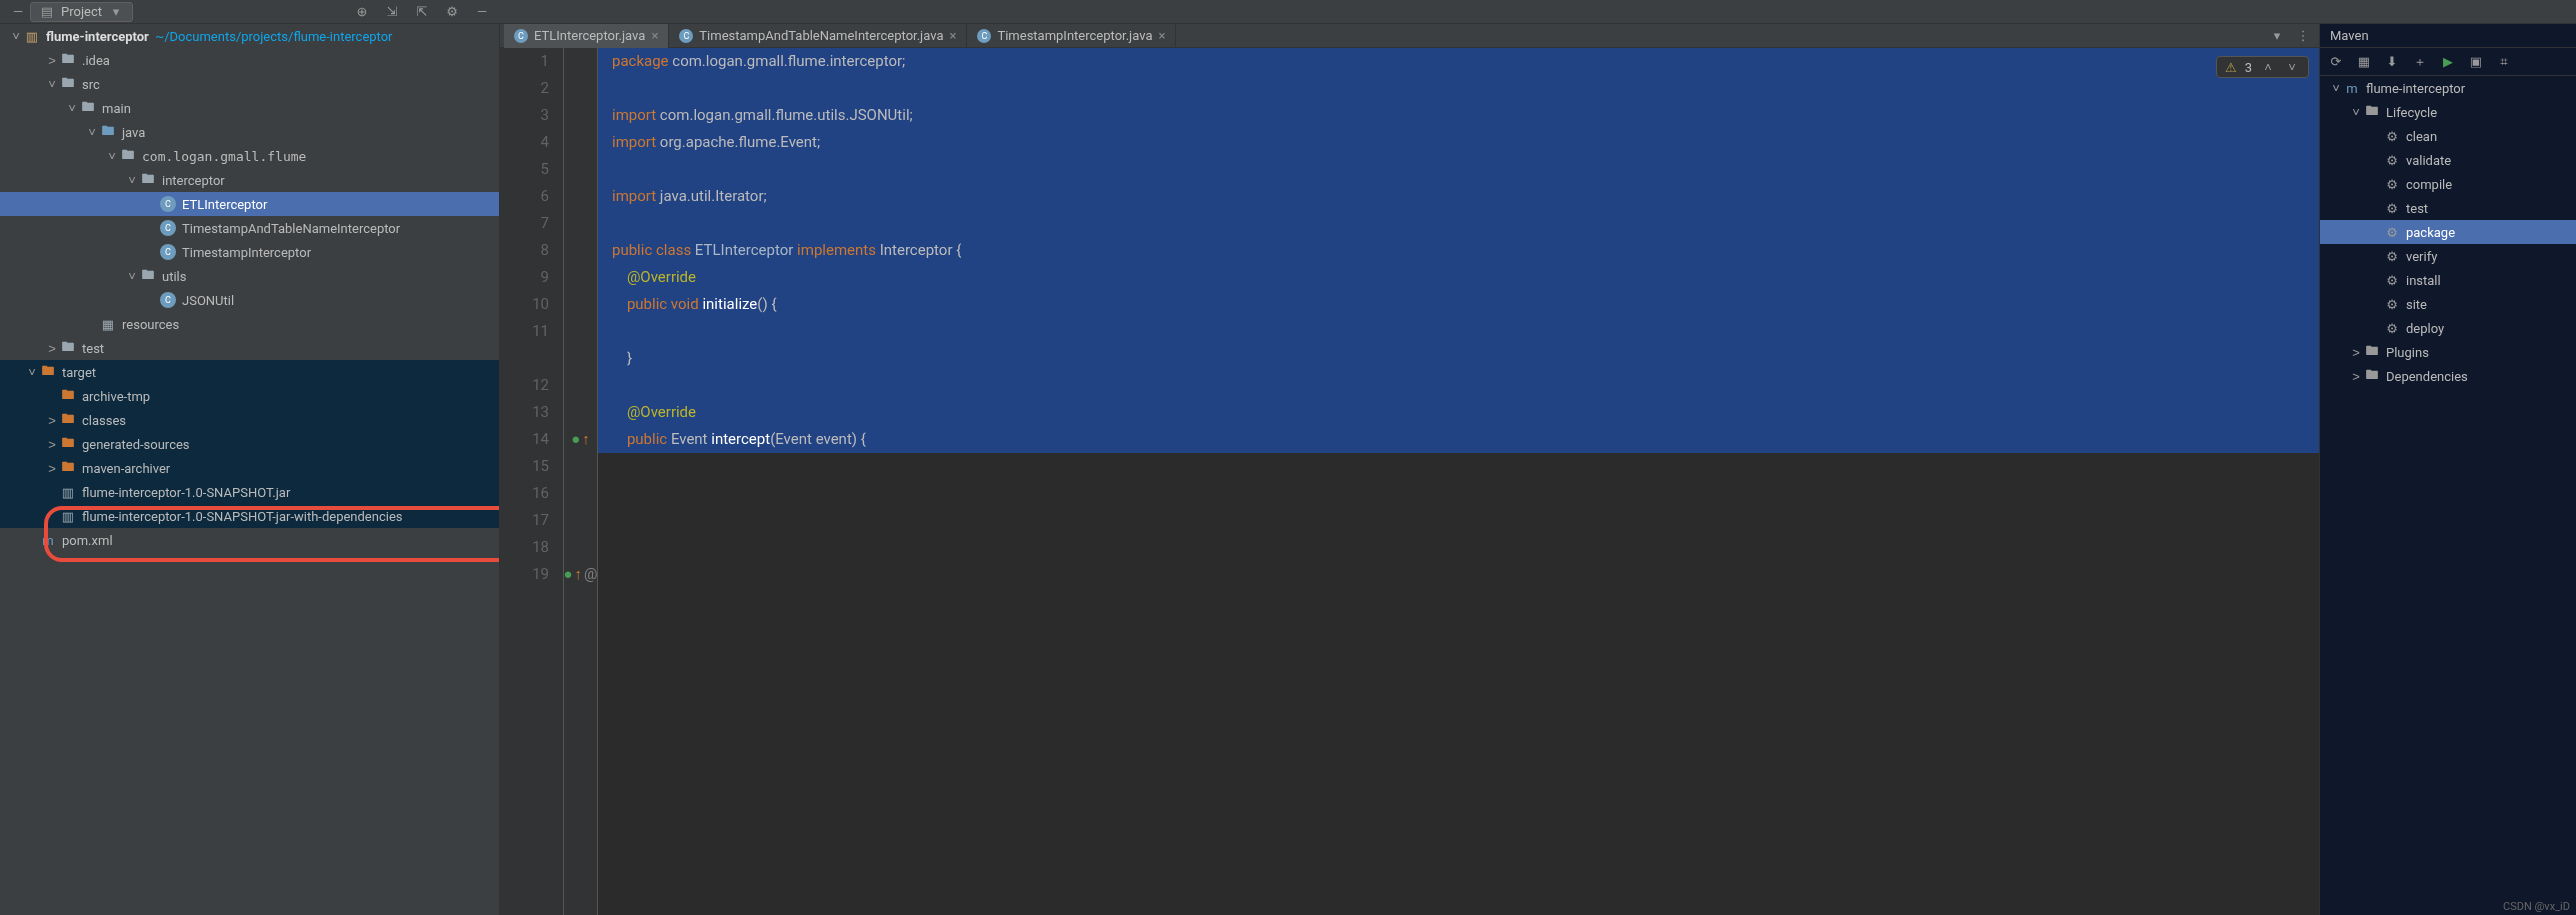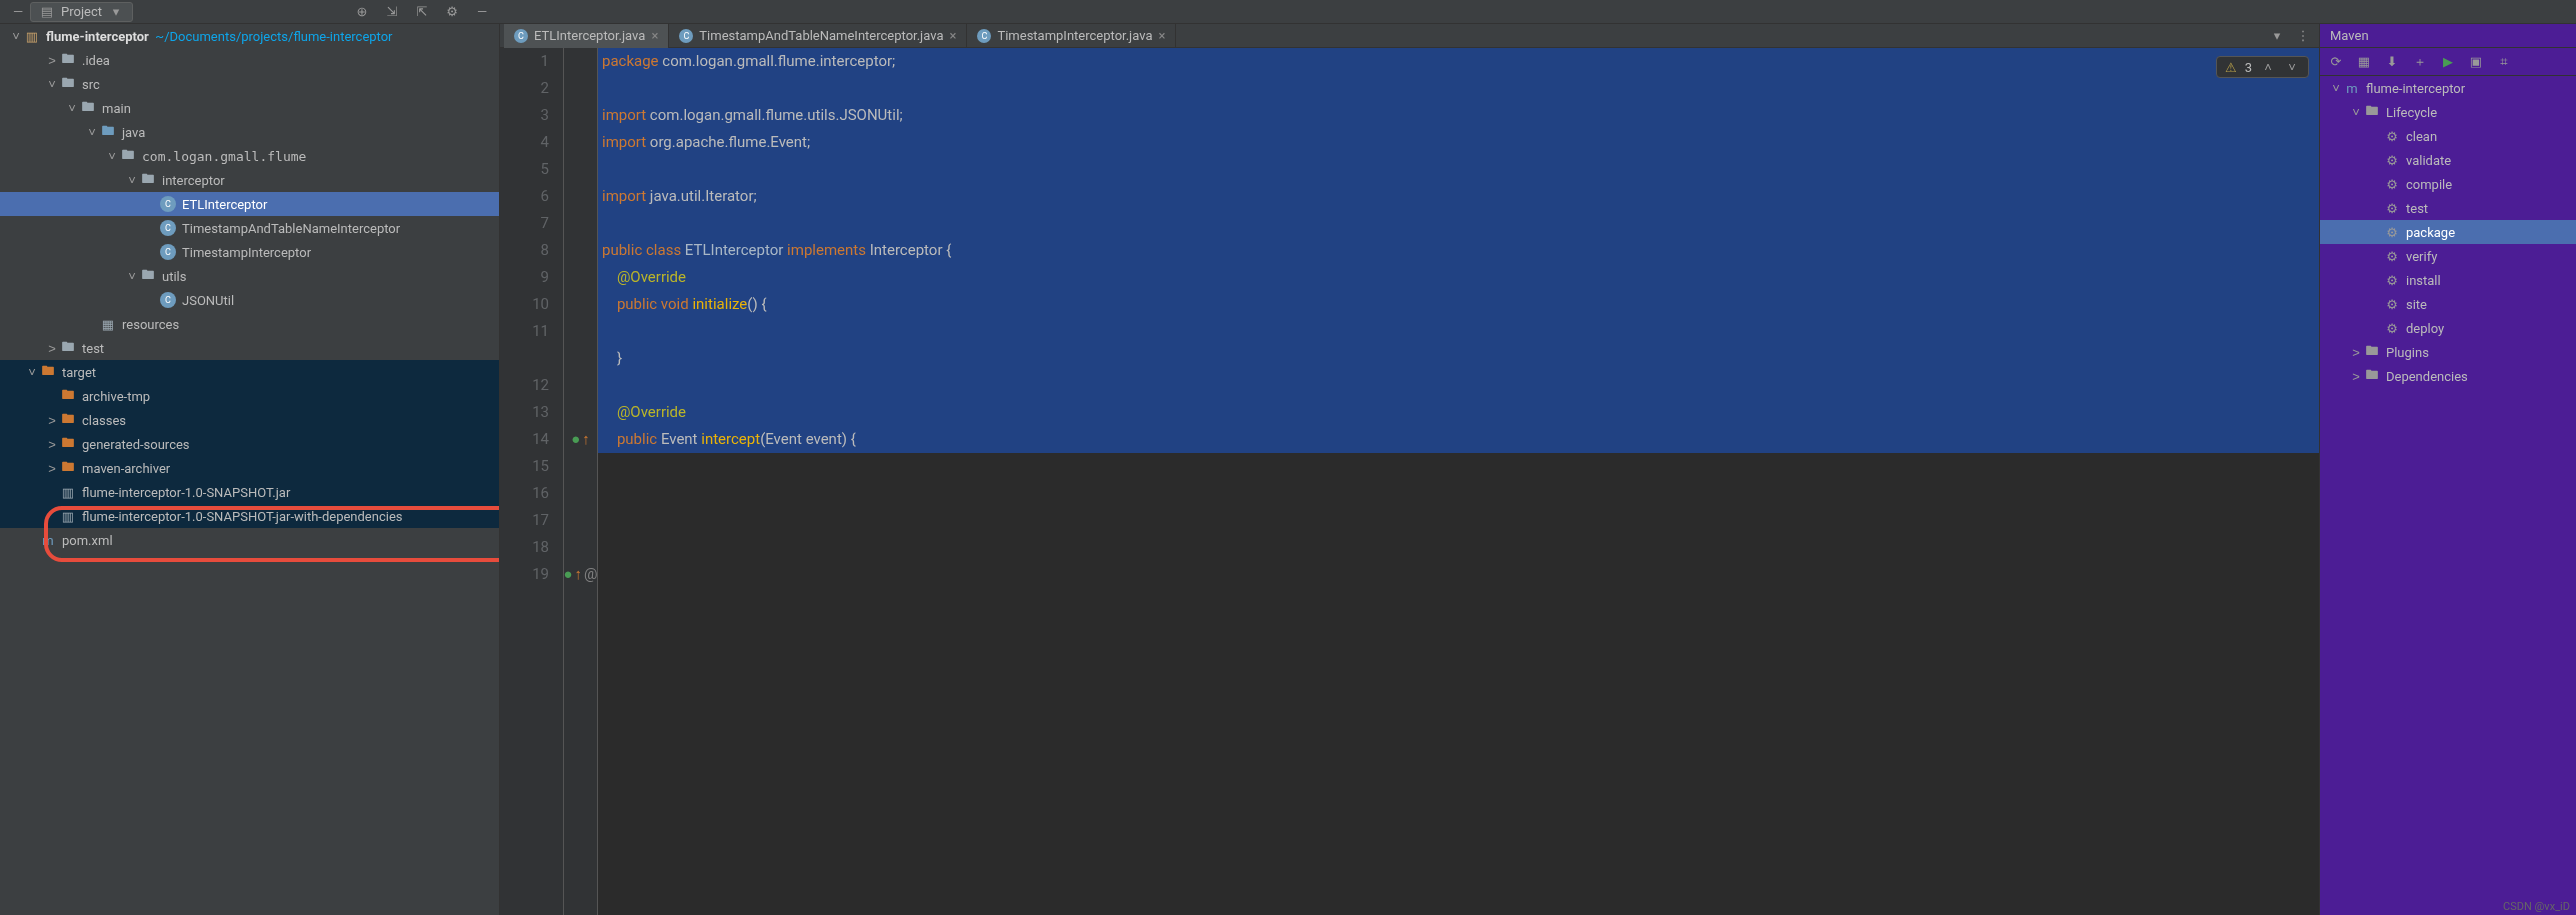--- a/index.html
+++ b/index.html
@@ -39,30 +39,30 @@
 
     .status-line { position: absolute; right: 10px; top: 32px; display: flex; align-items: center; gap: 8px; background: #313335; border: 1px solid #555; border-radius: 4px; padding: 2px 8px; z-index: 5; }
     .warn { color: #b8a04a; }
 
     .editor { display: flex; flex: 1; font-family: Menlo, Consolas, monospace; font-size: 15px; line-height: 27px; position: relative; overflow: hidden; }
     .gutter { width: 64px; background: #313335; color: #606366; text-align: right; padding-right: 14px; user-select: none; border-right: 1px solid #555;}
     .gutter div { height: 27px; }
     .gutter-extra { width: 34px; background: #313335; border-right: 1px solid #555; }
     .gutter-extra div { height:27px; display:flex;align-items:center;justify-content:center; gap:2px;}
     .code { flex: 1; background: #2b2b2b; position: relative; }
-    .code-line { height: 27px; padding-left: 4px; white-space: pre; }
+    .code-line { height: 27px; padding-left: 14px; white-space: pre; }
     .line-sel { background: #214283; }
     .kw { color: #cc7832; }
     .ann { color: #bbb529; }
     .cls { color: #a9b7c6; }
-    .fn { color: #eab308; }
+    .fn { color: #ffffff; }
     .usage { color: #808080; font-size: 12px; }
 
     
-    .maven-panel { width: 256px; background: #4c1d95; display: flex; flex-direction: column; }
+    .maven-panel { width: 256px; background: #0f172a; display: flex; flex-direction: column; }
     .maven-header { height: 24px; display: flex; align-items: center; padding-left: 10px; color: #bbb; border-bottom: 1px solid #323232; }
     .maven-toolbar { height: 28px; display:flex; align-items:center; gap: 12px; padding: 0 8px; border-bottom: 1px solid #323232; color: #888;}
     .gear { color: #999; }
   </style>
 </head>
 <body>
 
 <div class="topbar">
   <div class="topbar-left">
     <span class="ico">—</span>

